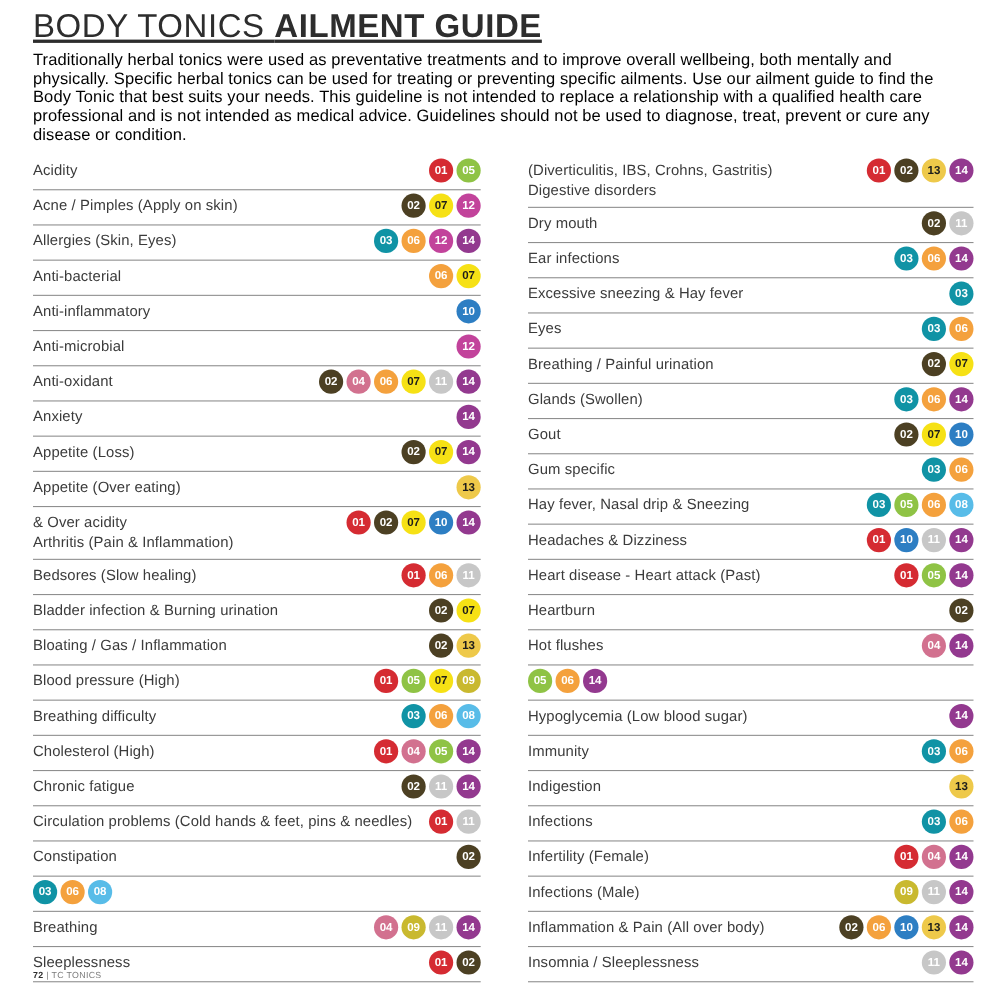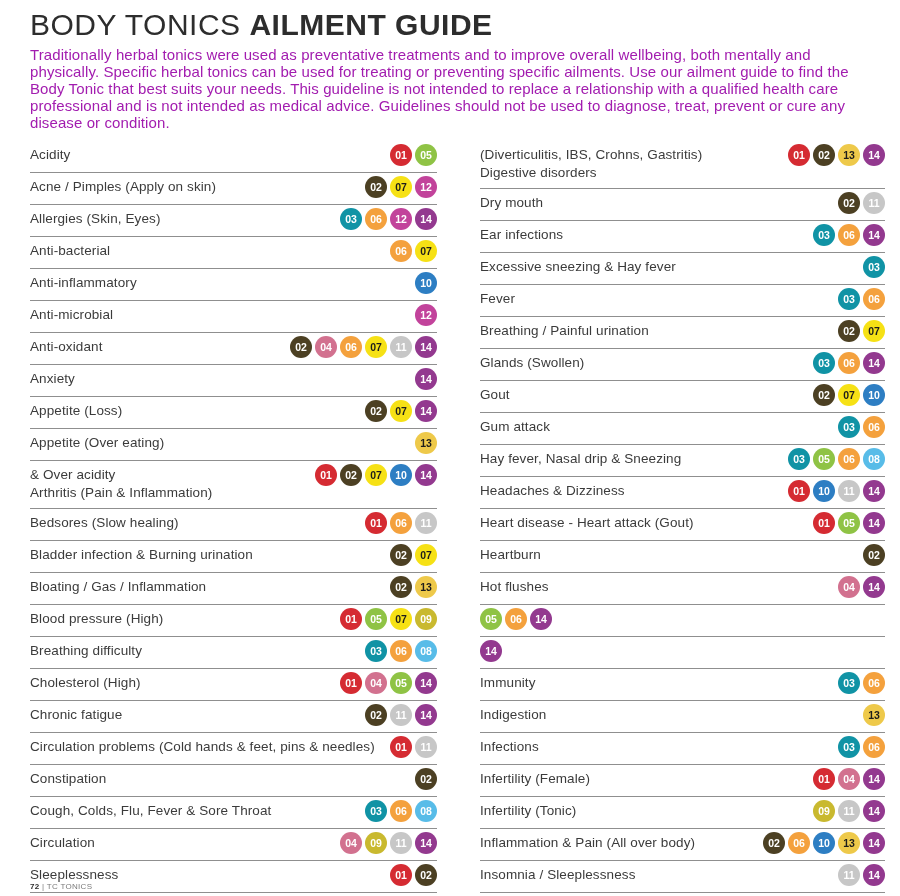--- a/index.html
+++ b/index.html
@@ -2,25 +2,25 @@
 <html><head>
 <meta charset="utf-8">
 <style>
   html,body{margin:0;padding:0;}
   body{
     width:900px;height:896px;background:#ffffff;overflow:hidden;position:relative;
     font-family:"Liberation Sans","DejaVu Sans",sans-serif;
     -webkit-font-smoothing:antialiased;
   }
   .page{padding:6px 15px 0 30px;}
-  .title{font-size:30px;color:#2d2d2d;letter-spacing:.5px;line-height:34px;margin:2px 0 4px 0;white-space:nowrap;}
+  .title{font-size:30px;color:#2d2d2d;letter-spacing:.5px;line-height:34px;margin:2px 0 4px 0;white-space:nowrap;text-decoration:underline;}
   .title .light{font-weight:300;}
   .title .bold{font-weight:800;letter-spacing:.5px;}
   .intro{
-    font-size:15px;color:#a21caf;line-height:17px;letter-spacing:.1px;
+    font-size:15px;color:#000000;line-height:17px;letter-spacing:.1px;
     width:848px;margin:0 0 10px 0;
   }
   .columns{display:flex;gap:43px;}
   .col{width:407px;}
   .col.right{width:405px;}
   .row{
     display:flex;justify-content:space-between;align-items:flex-start;
     border-bottom:1px solid #8f8f8f;padding:5px 0 6px;
   }
   .row:last-child{border-bottom:none;}
@@ -236,32 +236,29 @@
         </div>
         <div class="row">
           <div class="label">
             <div>Constipation</div>
           </div>
           <div class="badges">
             <span class="badge" style="background: rgb(76, 64, 35); color: rgb(255, 255, 255);">02</span>
           </div>
         </div>
         <div class="row">
-          <div class="label">
-            <div>Cough, Colds, Flu, Fever &amp; Sore Throat</div>
-          </div>
           <div class="badges">
             <span class="badge" style="background: rgb(16, 147, 165); color: rgb(255, 255, 255);">03</span>
             <span class="badge" style="background: rgb(244, 161, 61); color: rgb(255, 255, 255);">06</span>
             <span class="badge" style="background: rgb(88, 188, 232); color: rgb(255, 255, 255);">08</span>
           </div>
         </div>
         <div class="row">
           <div class="label">
-            <div>Circulation</div>
+            <div>Breathing</div>
           </div>
           <div class="badges">
             <span class="badge" style="background: rgb(210, 113, 143); color: rgb(255, 255, 255);">04</span>
             <span class="badge" style="background: rgb(201, 185, 47); color: rgb(255, 255, 255);">09</span>
             <span class="badge" style="background: rgb(199, 199, 199); color: rgb(255, 255, 255);">11</span>
             <span class="badge" style="background: rgb(147, 57, 143); color: rgb(255, 255, 255);">14</span>
           </div>
         </div>
         <div class="row">
           <div class="label">
@@ -309,21 +306,21 @@
         <div class="row">
           <div class="label">
             <div>Excessive sneezing &amp; Hay fever</div>
           </div>
           <div class="badges">
             <span class="badge" style="background: rgb(16, 147, 165); color: rgb(255, 255, 255);">03</span>
           </div>
         </div>
         <div class="row">
           <div class="label">
-            <div>Fever</div>
+            <div>Eyes</div>
           </div>
           <div class="badges">
             <span class="badge" style="background: rgb(16, 147, 165); color: rgb(255, 255, 255);">03</span>
             <span class="badge" style="background: rgb(244, 161, 61); color: rgb(255, 255, 255);">06</span>
           </div>
         </div>
         <div class="row">
           <div class="label">
             <div>Breathing / Painful urination</div>
           </div>
@@ -347,21 +344,21 @@
             <div>Gout</div>
           </div>
           <div class="badges">
             <span class="badge" style="background: rgb(76, 64, 35); color: rgb(255, 255, 255);">02</span>
             <span class="badge" style="background: rgb(246, 225, 21); color: rgb(29, 29, 27);">07</span>
             <span class="badge" style="background: rgb(45, 126, 195); color: rgb(255, 255, 255);">10</span>
           </div>
         </div>
         <div class="row">
           <div class="label">
-            <div>Gum attack</div>
+            <div>Gum specific</div>
           </div>
           <div class="badges">
             <span class="badge" style="background: rgb(16, 147, 165); color: rgb(255, 255, 255);">03</span>
             <span class="badge" style="background: rgb(244, 161, 61); color: rgb(255, 255, 255);">06</span>
           </div>
         </div>
         <div class="row">
           <div class="label">
             <div>Hay fever, Nasal drip &amp; Sneezing</div>
           </div>
@@ -378,21 +375,21 @@
           </div>
           <div class="badges">
             <span class="badge" style="background: rgb(213, 43, 50); color: rgb(255, 255, 255);">01</span>
             <span class="badge" style="background: rgb(45, 126, 195); color: rgb(255, 255, 255);">10</span>
             <span class="badge" style="background: rgb(199, 199, 199); color: rgb(255, 255, 255);">11</span>
             <span class="badge" style="background: rgb(147, 57, 143); color: rgb(255, 255, 255);">14</span>
           </div>
         </div>
         <div class="row">
           <div class="label">
-            <div>Heart disease - Heart attack (Gout)</div>
+            <div>Heart disease - Heart attack (Past)</div>
           </div>
           <div class="badges">
             <span class="badge" style="background: rgb(213, 43, 50); color: rgb(255, 255, 255);">01</span>
             <span class="badge" style="background: rgb(143, 195, 69); color: rgb(255, 255, 255);">05</span>
             <span class="badge" style="background: rgb(147, 57, 143); color: rgb(255, 255, 255);">14</span>
           </div>
         </div>
         <div class="row">
           <div class="label">
             <div>Heartburn</div>
@@ -411,20 +408,23 @@
           </div>
         </div>
         <div class="row">
           <div class="badges">
             <span class="badge" style="background: rgb(143, 195, 69); color: rgb(255, 255, 255);">05</span>
             <span class="badge" style="background: rgb(244, 161, 61); color: rgb(255, 255, 255);">06</span>
             <span class="badge" style="background: rgb(147, 57, 143); color: rgb(255, 255, 255);">14</span>
           </div>
         </div>
         <div class="row">
+          <div class="label">
+            <div>Hypoglycemia (Low blood sugar)</div>
+          </div>
           <div class="badges">
             <span class="badge" style="background: rgb(147, 57, 143); color: rgb(255, 255, 255);">14</span>
           </div>
         </div>
         <div class="row">
           <div class="label">
             <div>Immunity</div>
           </div>
           <div class="badges">
             <span class="badge" style="background: rgb(16, 147, 165); color: rgb(255, 255, 255);">03</span>
@@ -453,21 +453,21 @@
             <div>Infertility (Female)</div>
           </div>
           <div class="badges">
             <span class="badge" style="background: rgb(213, 43, 50); color: rgb(255, 255, 255);">01</span>
             <span class="badge" style="background: rgb(210, 113, 143); color: rgb(255, 255, 255);">04</span>
             <span class="badge" style="background: rgb(147, 57, 143); color: rgb(255, 255, 255);">14</span>
           </div>
         </div>
         <div class="row">
           <div class="label">
-            <div>Infertility (Tonic)</div>
+            <div>Infections (Male)</div>
           </div>
           <div class="badges">
             <span class="badge" style="background: rgb(201, 185, 47); color: rgb(255, 255, 255);">09</span>
             <span class="badge" style="background: rgb(199, 199, 199); color: rgb(255, 255, 255);">11</span>
             <span class="badge" style="background: rgb(147, 57, 143); color: rgb(255, 255, 255);">14</span>
           </div>
         </div>
         <div class="row">
           <div class="label">
             <div>Inflammation &amp; Pain (All over body)</div>

